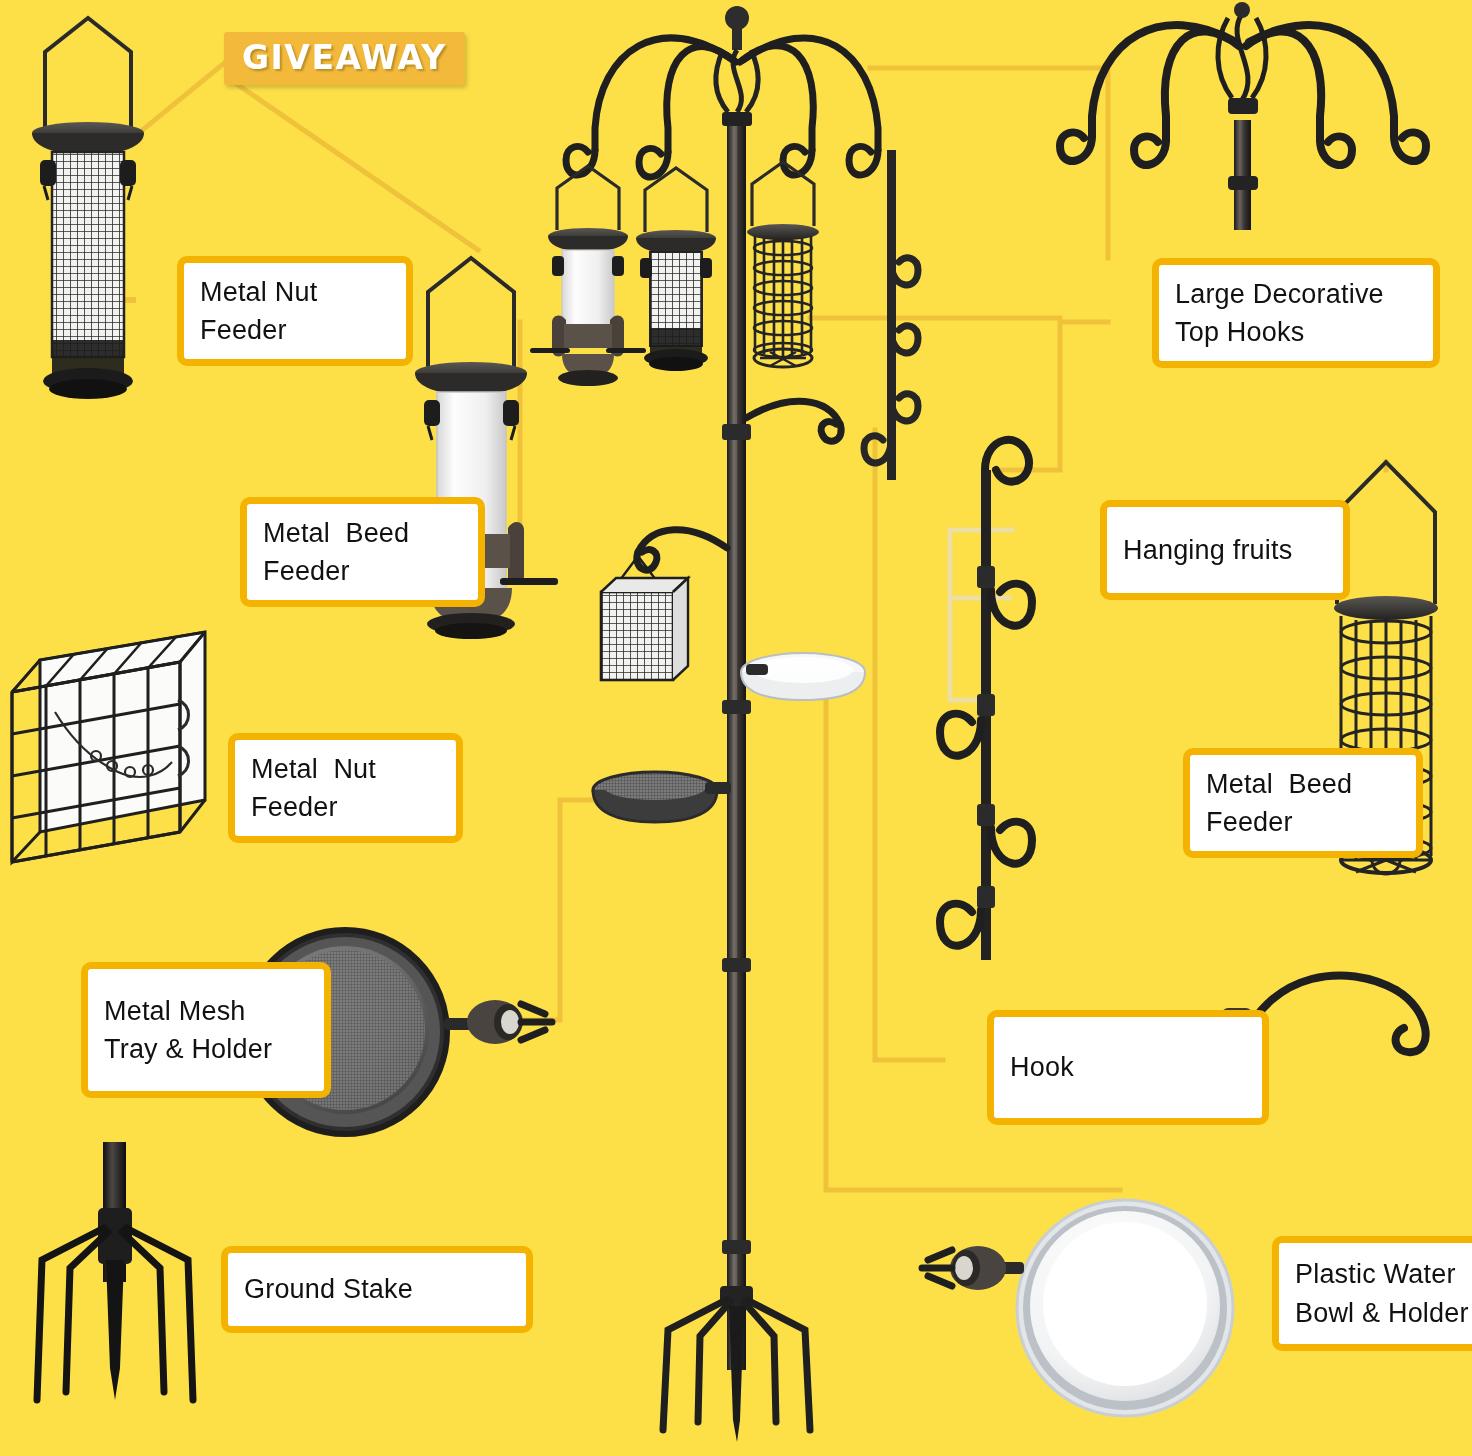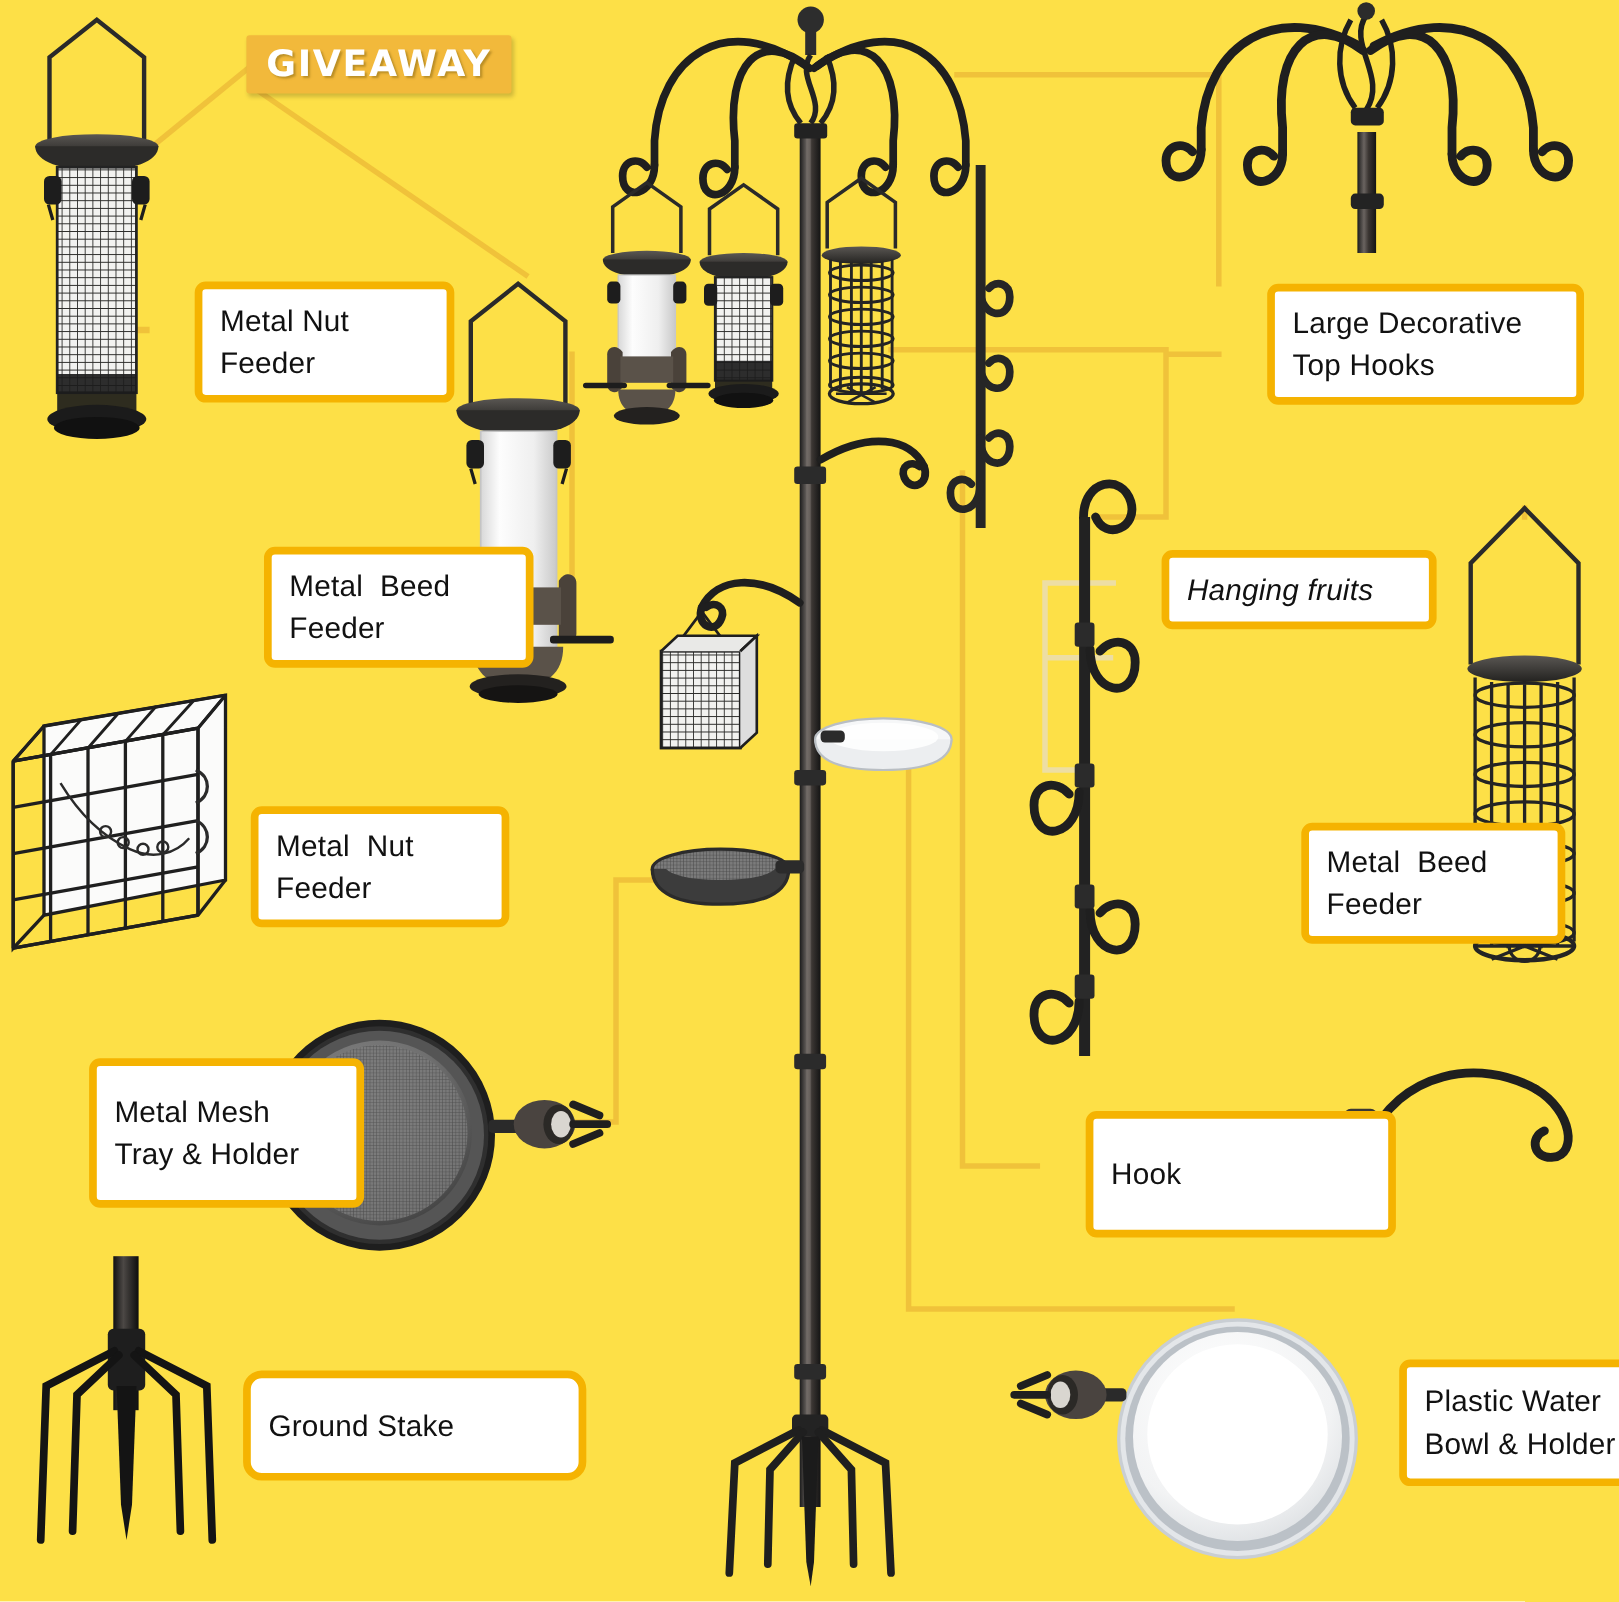--- a/index.html
+++ b/index.html
@@ -501,28 +501,28 @@
         <div class="line">Feeder</div>
       </div>
       <div class="callout" style="left: 184px; top: 733px; width: 235px; height: 110px;">
         <div class="line">Metal  Nut</div>
         <div class="line">Feeder</div>
       </div>
       <div class="callout" style="left: 37px; top: 962px; width: 250px; height: 136px;">
         <div class="line">Metal Mesh</div>
         <div class="line">Tray &amp; Holder</div>
       </div>
-      <div class="callout" style="left: 177px; top: 1246px; width: 312px; height: 100px; border-radius: 17px;">
+      <div class="callout" style="left: 177px; top: 1246px; width: 312px; height: 87px;">
         <div class="line">Ground Stake</div>
       </div>
       <div class="callout" style="left: 1108px; top: 258px; width: 288px; height: 110px;">
         <div class="line">Large Decorative</div>
         <div class="line">Top Hooks</div>
       </div>
-      <div class="callout" style="left: 1012px; top: 500px; width: 250px; height: 72px; font-style: italic;">
+      <div class="callout" style="left: 1056px; top: 500px; width: 250px; height: 100px;">
         <div class="line">Hanging fruits</div>
       </div>
       <div class="callout" style="left: 1139px; top: 748px; width: 240px; height: 110px;">
         <div class="line">Metal  Beed</div>
         <div class="line">Feeder</div>
       </div>
       <div class="callout" style="left: 943px; top: 1010px; width: 282px; height: 115px;">
         <div class="line">Hook</div>
       </div>
       <div class="callout" style="left: 1228px; top: 1236px; width: 212px; height: 115px;">

